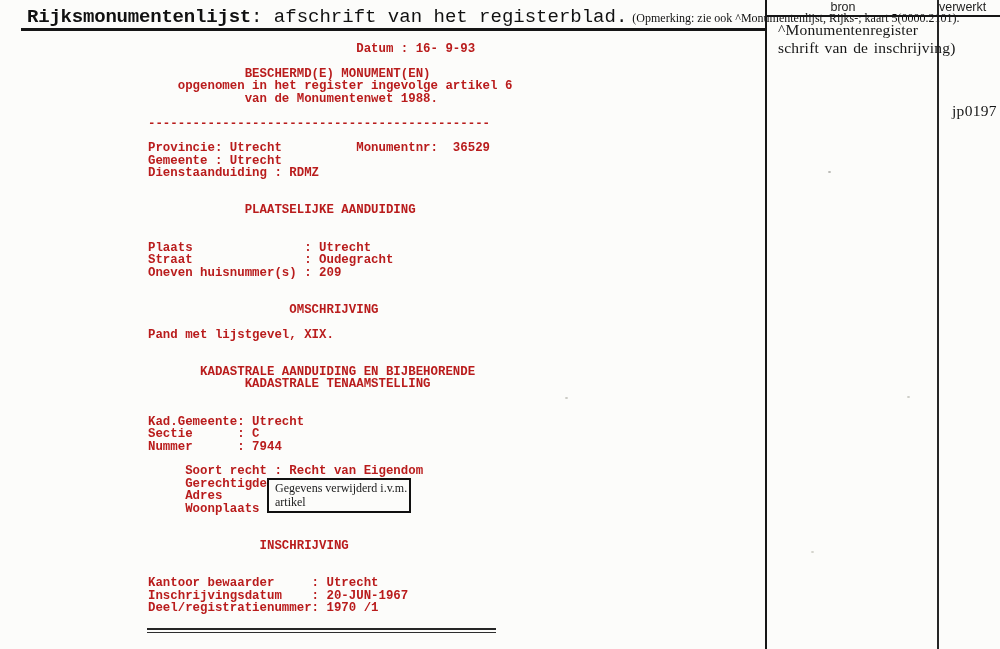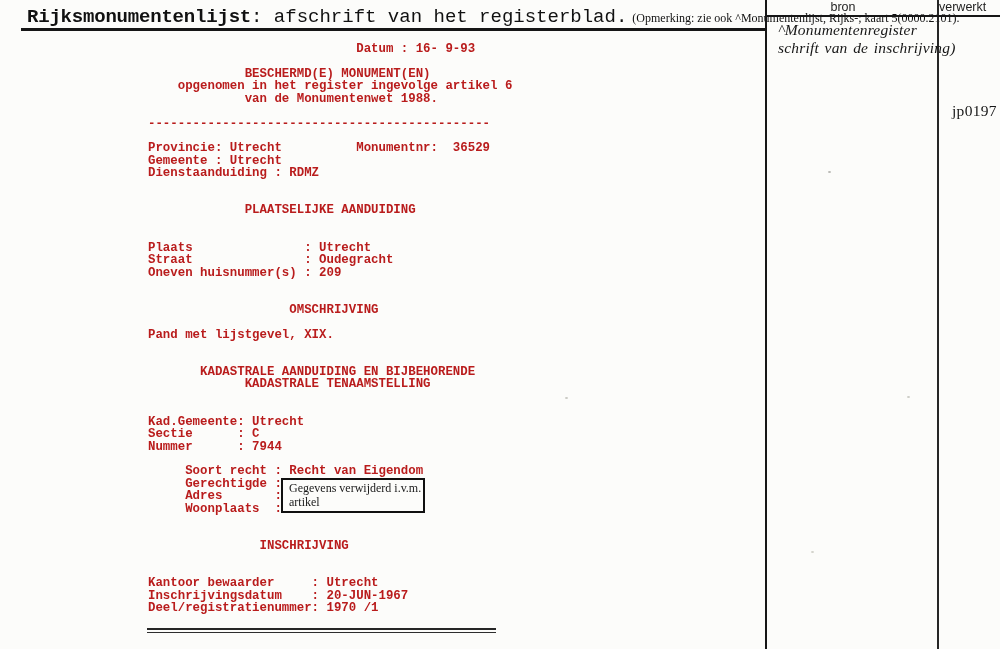--- a/index.html
+++ b/index.html
@@ -32,21 +32,21 @@
     margin: 0;
     font-family: "Liberation Mono", "DejaVu Sans Mono", monospace;
     font-size: 12.4px; line-height: 12.42px;
     font-weight: 700;
     color: #b91c1c;
     white-space: pre;
     letter-spacing: 0;
   }
   
   .privacy-box {
-    position: absolute; left: 281px; top: 478px;
+    position: absolute; left: 267px; top: 478px;
     width: 134px; height: 30px;
     background: #fcfcfa;
     border: 2px solid #101010;
     font-family: "Liberation Serif", serif;
     font-size: 12px; line-height: 14px;
     color: #1a1a1a;
     padding: 1px 0 0 6px;
   }
   .privacy-box .pline { white-space: nowrap; }
   
@@ -77,21 +77,21 @@
   }
   .hdr-bron { left: 767px; width: 152px; }
   .hdr-verwerkt { left: 939px; width: 42px; }
   .panel-source-note {
     position: absolute; left: 778px; top: 21px; width: 175px;
     font-family: "Liberation Serif", serif;
     font-size: 15.5px; line-height: 18.4px;
     letter-spacing: 0.2px; word-spacing: 1.5px;
     color: #161616;
   }
-  .panel-source-note .sline { white-space: nowrap; font-style: italic; }
+  .panel-source-note .sline { white-space: nowrap; }
   .panel-processed-code {
     position: absolute; left: 952px; top: 58px;
     font-family: "Liberation Serif", serif;
     font-size: 15.5px; line-height: 18.4px;
     letter-spacing: 0.3px;
     color: #161616;
     white-space: nowrap;
     margin-top: 44px;
   }
   

